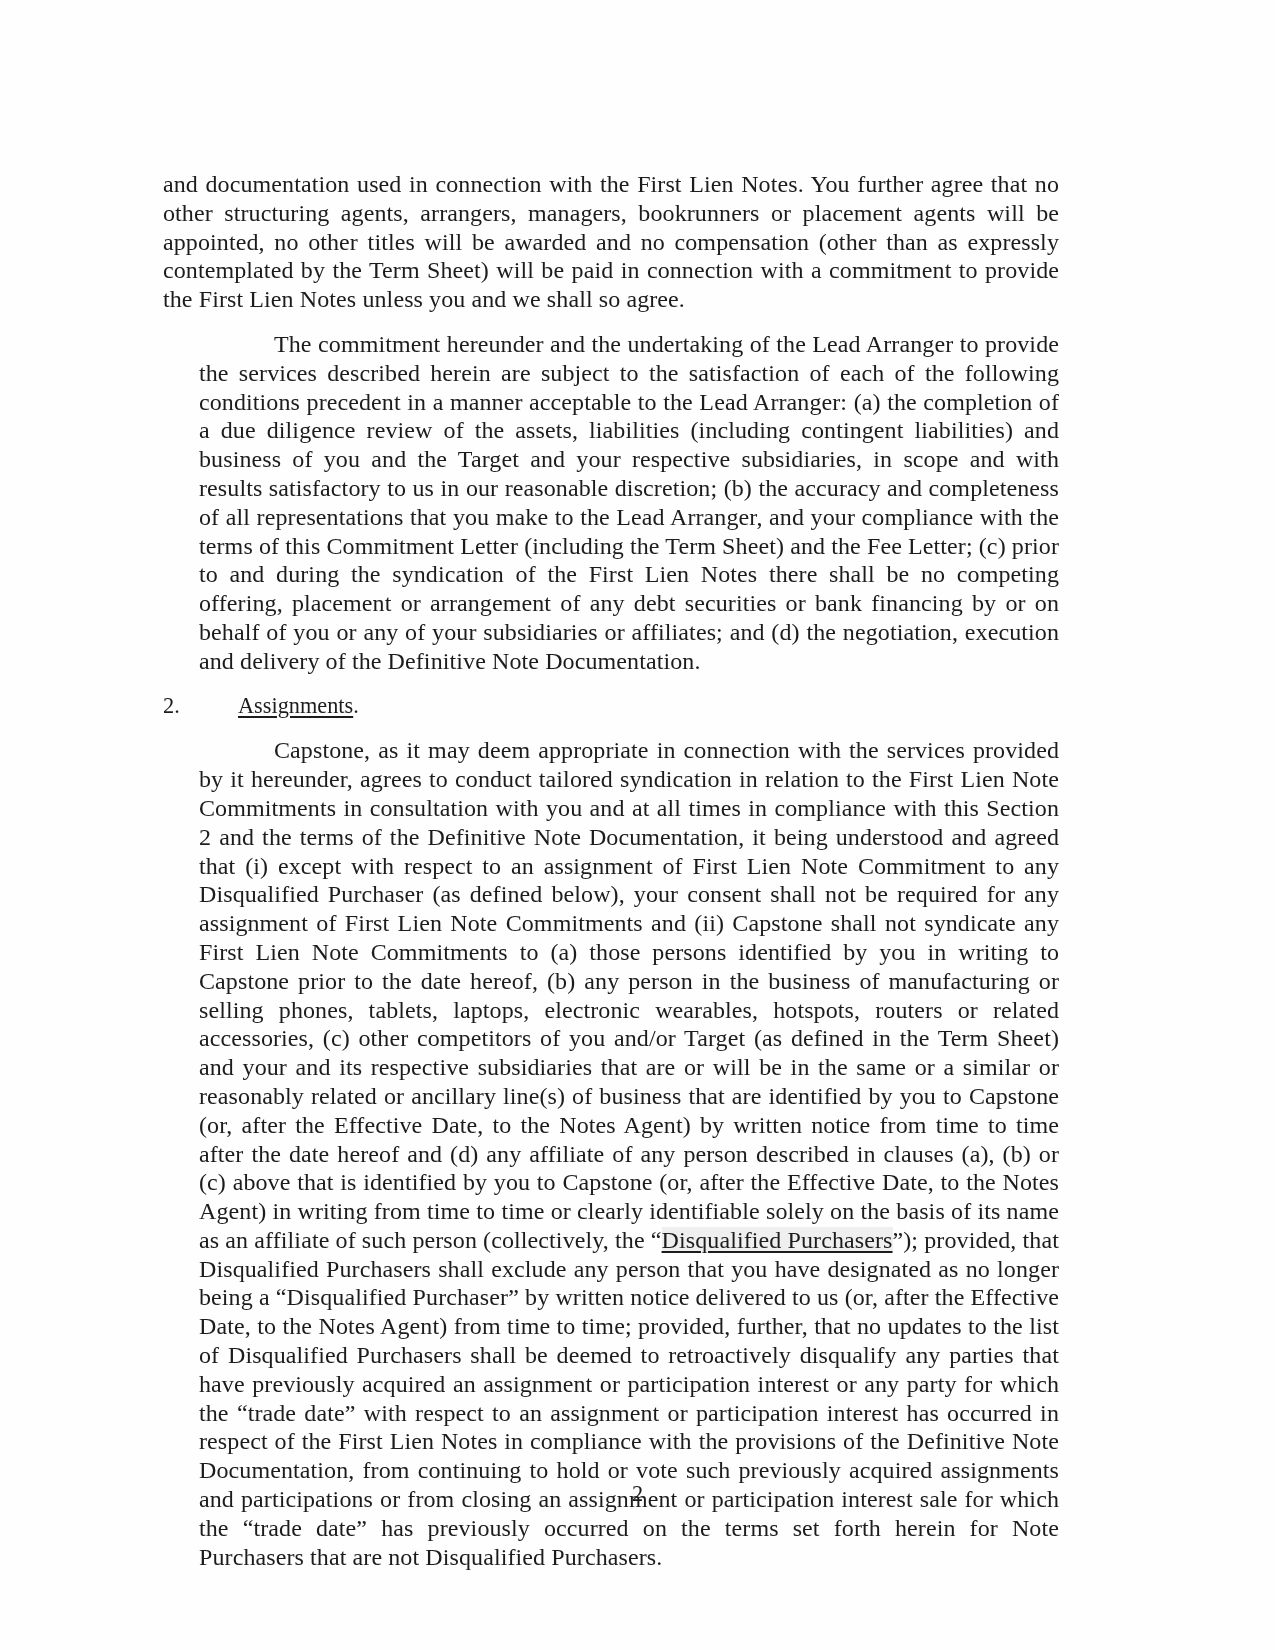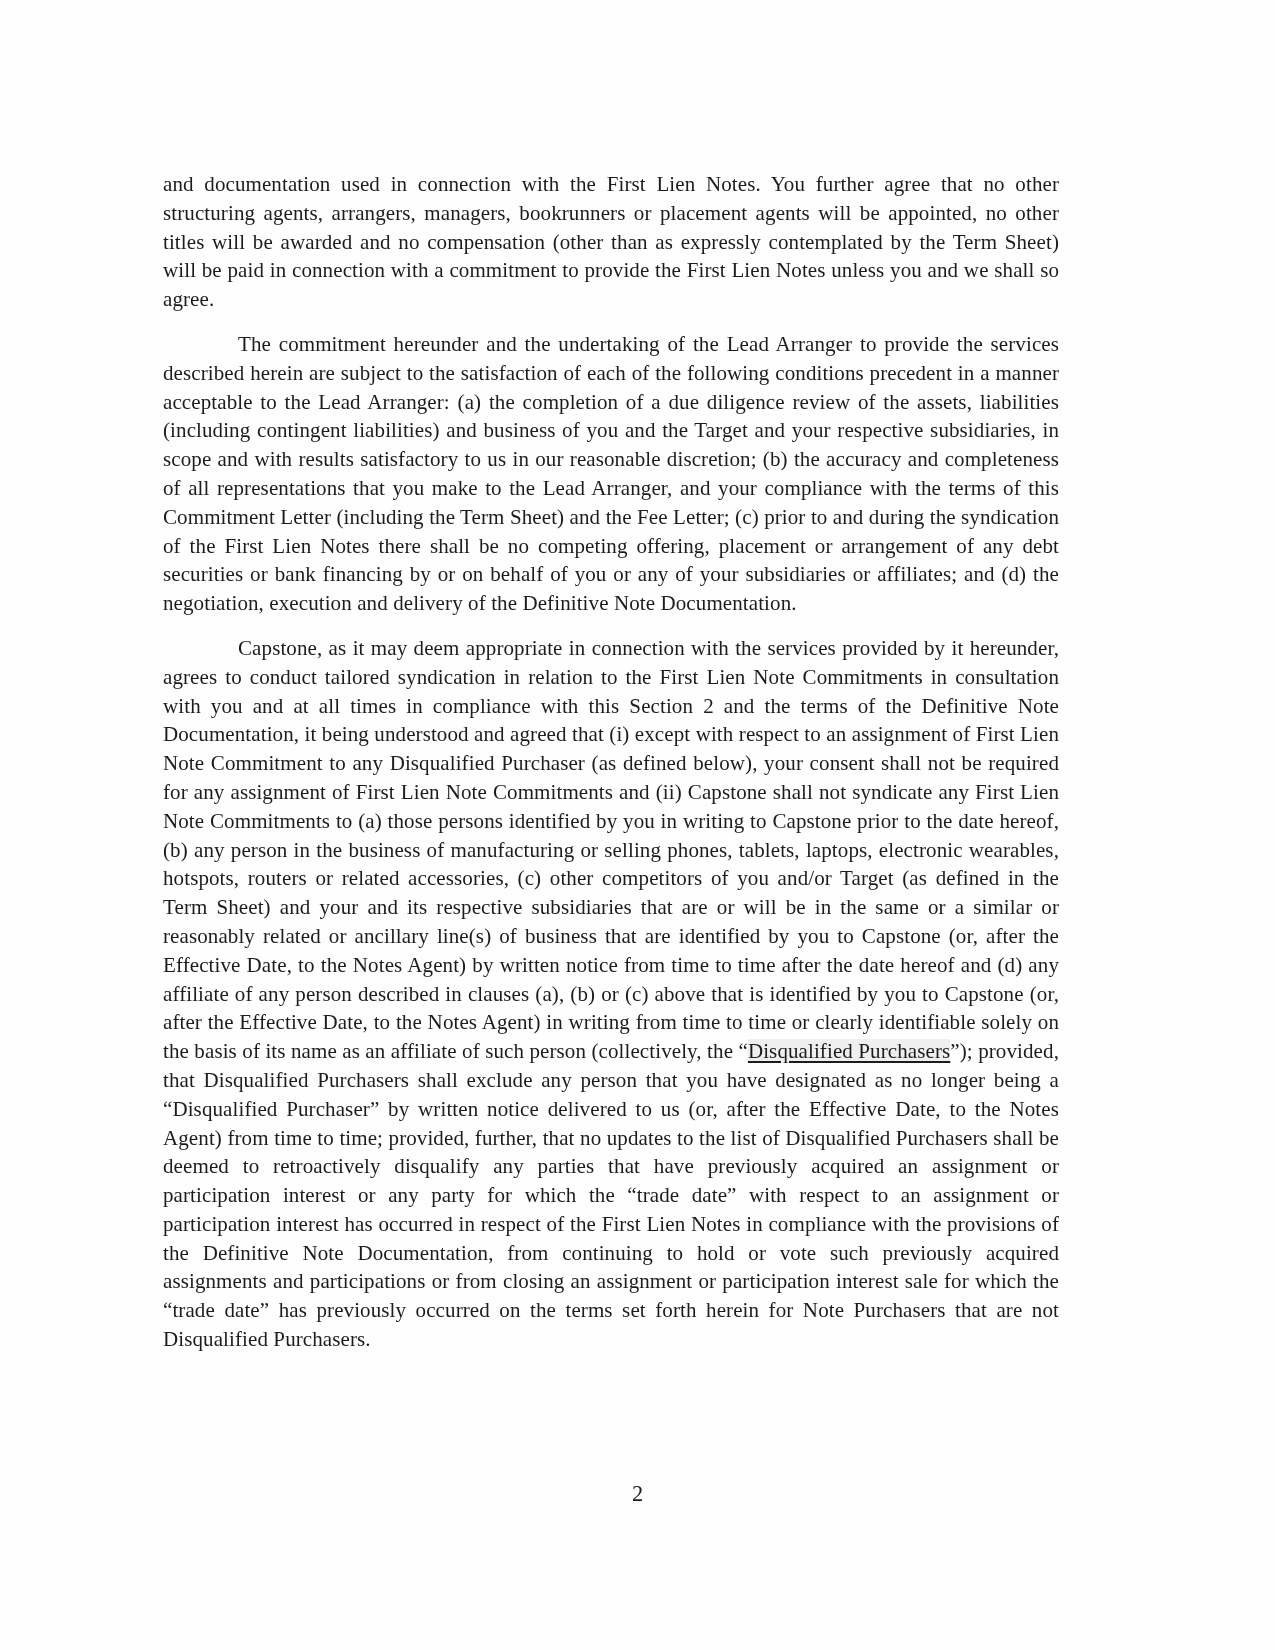--- a/index.html
+++ b/index.html
@@ -19,29 +19,30 @@
   }
 
   .content {
     position: absolute;
     top: 170px;
     left: 163px;
     width: 896px;
   }
 
   .para {
-    font-size: 21px;
+    font-size: 24px;
     line-height: 28.8px;
     text-align: justify;
     letter-spacing: 0.1px;
     margin-bottom: 16px;
   }
 
   .para.indent {
     text-indent: 75px;
+    margin-left: 36px;
   }
 
   .section-heading {
     font-size: 22.3px;
     line-height: 28.8px;
     margin: 15px 0 16px 0;
   }
 
   .sec-num {
     display: inline-block;
@@ -72,19 +73,20 @@
 </head>
 <body>
 
 <div class="page">
   <div class="content">
 
     <p class="para">and documentation used in connection with the First Lien Notes.  You further agree that no other structuring agents, arrangers, managers, bookrunners or placement agents will be appointed, no other titles will be awarded and no compensation (other than as expressly contemplated by the Term Sheet) will be paid in connection with a commitment to provide the First Lien Notes unless you and we shall so agree.</p>
 
     <p class="para indent">The commitment hereunder and the undertaking of the Lead Arranger to provide the services described herein are subject to the satisfaction of each of the following conditions precedent in a manner acceptable to the Lead Arranger: (a) the completion of a due diligence review of the assets, liabilities (including contingent liabilities) and business of you and the Target and your respective subsidiaries, in scope and with results satisfactory to us in our reasonable discretion; (b) the accuracy and completeness of all representations that you make to the Lead Arranger, and your compliance with the terms of this Commitment Letter (including the Term Sheet) and the Fee Letter; (c) prior to and during the syndication of the First Lien Notes there shall be no competing offering, placement or arrangement of any debt securities or bank financing by or on behalf of you or any of your subsidiaries or affiliates; and (d) the negotiation, execution and delivery of the Definitive Note Documentation.</p>
 
+    <div class="section-heading"><span class="sec-num">2.</span><span class="underlined">Assignments</span><span>.</span></div>
 
     <p class="para indent"><span>Capstone, as it may deem appropriate in connection with the services provided by it hereunder, agrees to conduct tailored syndication in relation to the First Lien Note Commitments in consultation with you and at all times in compliance with this Section 2 and the terms of the Definitive Note Documentation, it being understood and agreed that (i) except with respect to an assignment of First Lien Note Commitment to any Disqualified Purchaser (as defined below), your consent shall not be required for any assignment of First Lien Note Commitments and (ii) Capstone shall not syndicate any First Lien Note Commitments to (a) those persons identified by you in writing to Capstone prior to the date hereof, (b) any person in the business of manufacturing or selling phones, tablets, laptops, electronic wearables, hotspots, routers or related accessories, (c) other competitors of you and/or Target (as defined in the Term Sheet) and your and its respective subsidiaries that are or will be in the same or a similar or reasonably related or ancillary line(s) of business that are identified by you to Capstone (or, after the Effective Date, to the Notes Agent) by written notice from time to time after the date hereof and (d) any affiliate of any person described in clauses (a), (b) or (c) above that is identified by you to Capstone (or, after the Effective Date, to the Notes Agent) in writing from time to time or clearly identifiable solely on the basis of its name as an affiliate of such person (collectively, the “</span><span class="underlined term-artifact">Disqualified Purchasers</span><span>”); provided, that Disqualified Purchasers shall exclude any person that you have designated as no longer being a “Disqualified Purchaser” by written notice delivered to us (or, after the Effective Date, to the Notes Agent) from time to time; provided, further, that no updates to the list of Disqualified Purchasers shall be deemed to retroactively disqualify any parties that have previously acquired an assignment or participation interest or any party for which the “trade date” with respect to an assignment or participation interest has occurred in respect of the First Lien Notes in compliance with the provisions of the Definitive Note Documentation, from continuing to hold or vote such previously acquired assignments and participations or from closing an assignment or participation interest sale for which the “trade date” has previously occurred on the terms set forth herein for Note Purchasers that are not Disqualified Purchasers.</span></p>
 
   </div>
 
   <div class="page-number">2</div>
 </div>
 
 </body></html>

